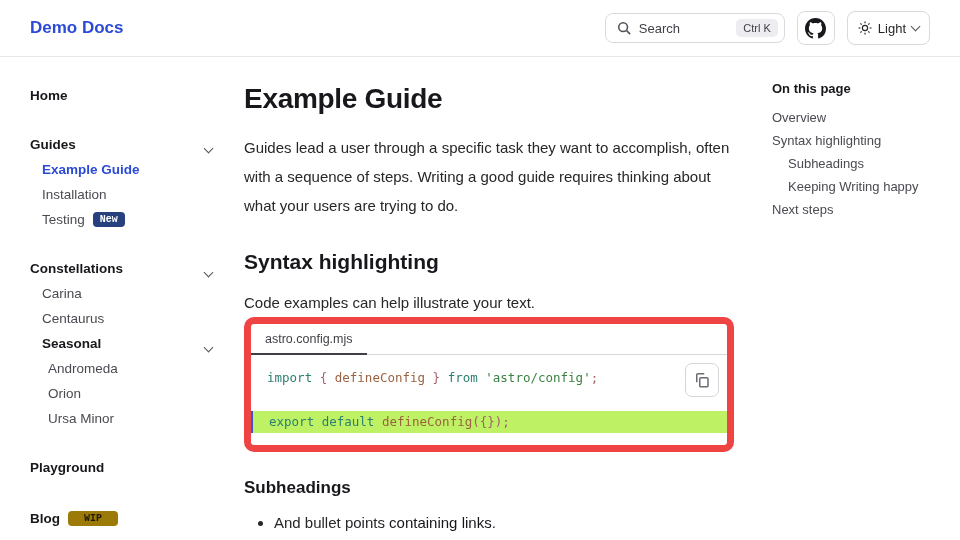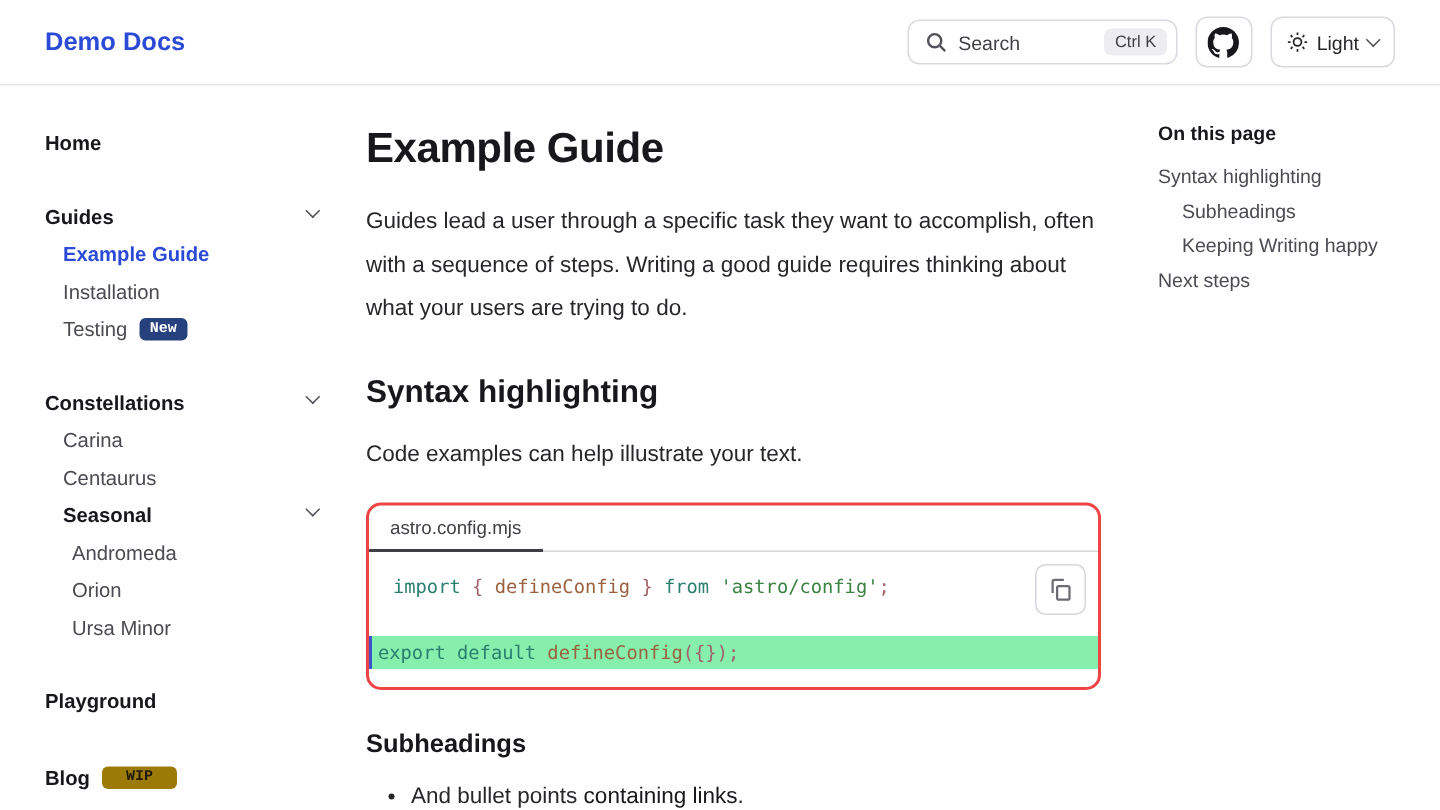--- a/index.html
+++ b/index.html
@@ -24,21 +24,21 @@
   .chev { width:7px; height:7px; border-right:1.5px solid #52525b; border-bottom:1.5px solid #52525b;
     transform:rotate(45deg); margin-top:-3px; display:inline-block; }
 
   
   .layout { display:flex; height:499px; }
   .sidebar { width:232px; flex:none; padding:26px 16px 0 30px; font-size:13.5px; }
   .main { flex:1; padding:26px 38px 0 12px; min-width:0; }
   .toc { width:188px; flex:none; padding:24px 20px 0 0; font-size:13px; }
 
   
-  .side-item { display:flex; align-items:flex-start; gap:8px; padding:5px 0; color:#4a4a52; cursor:pointer; }
+  .side-item { display:flex; align-items:flex-end; gap:8px; padding:5px 0; color:#4a4a52; cursor:pointer; }
   .side-item.top { font-weight:700; color:#17171c; }
   .side-item.group-head { justify-content:space-between; font-weight:700; color:#17171c; }
   .side-item.sub { padding-left:12px; }
   .side-item.sub2 { padding-left:18px; }
   .side-item.current { color:#2b4ad6; font-weight:700; }
   .gap-lg { margin-top:24px; }
   .gap-md { margin-top:26px; }
   .badge-new { background:#27417e; color:#fff; font-size:10px; font-weight:700;
     padding:2px 7px; border-radius:4px; font-family:"Liberation Mono", monospace; }
   .badge-wip { background:#9c7a08; color:#201a05; font-size:10px; font-weight:700;
@@ -50,28 +50,28 @@
   .main h1 { font-size:28px; font-weight:700; letter-spacing:-.3px; margin-bottom:18px; color:#17171c; }
   .main h2 { font-size:21px; font-weight:700; margin:30px 0 14px; color:#17171c; }
   .main h3 { font-size:17px; font-weight:700; margin:26px 0 12px; color:#17171c; }
   .main p  { font-size:15px; line-height:29px; color:#27272a; }
   .main ul { margin:0 0 0 30px; }
   .main li { font-size:15px; line-height:26px; color:#27272a; }
   .main li + li { margin-top:5px; }
   .main a.inline-link { color:#17171c; text-underline-offset:3px; cursor:pointer; }
 
   
-  .code-frame { margin-top:18px; border:2px solid #ef4444; border-radius:10px; background:#fff; }
+  .code-frame { border:7px solid #ef4444; border-radius:10px; background:#fff; }
   .code-tabs { display:flex; border-bottom:1px solid #d6d6dd; padding:0 0 0 0; }
   .code-tab { font-size:12.5px; color:#3f3f46; padding:8px 14px 7px; border-bottom:2px solid #3f3f46;
     margin-bottom:-1px; margin-left:0; cursor:pointer; }
   .code-body { position:relative; padding:12px 0 12px; font-family:"DejaVu Sans Mono", monospace;
     font-size:12.5px; line-height:22px; color:#3b3b42; }
   .code-line { padding:0 16px; white-space:pre; }
-  .code-line.hl { background:#86efac; border-left:2px solid #3c55cf; padding-left:4px; }
+  .code-line.hl { background:#bef264; border-left:2px solid #3c55cf; padding-left:16px; }
   .tok-kw { color:#2a7f6f; }
   .tok-fn { color:#9a6240; }
   .tok-str { color:#3b8243; }
   .tok-pu { color:#a1626a; }
   .tok-pl { color:#3b3b42; }
   .copy-btn { position:absolute; top:8px; right:8px; width:34px; height:34px; background:#fff;
     border:1px solid #d6d6dd; border-radius:7px; display:flex; align-items:center; justify-content:center; cursor:pointer; }
 
   
   .toc h2 { font-size:13px; font-weight:700; color:#17171c; margin-bottom:10px; }
@@ -194,18 +194,19 @@
     <h3>Subheadings</h3>
     <ul>
       <li><span>And bullet points </span><a class="inline-link">containing links</a><span>.</span></li>
       <li>Or not, plain text is fine too.</li>
     </ul>
 
   </main>
 
   <aside class="toc">
     <h2>On this page</h2>
+    <div class="toc-item">Overview</div>
     <div class="toc-item">Syntax highlighting</div>
     <div class="toc-item depth2">Subheadings</div>
     <div class="toc-item depth2">Keeping Writing happy</div>
     <div class="toc-item">Next steps</div>
   </aside>
 </div>
 
 </body></html>

